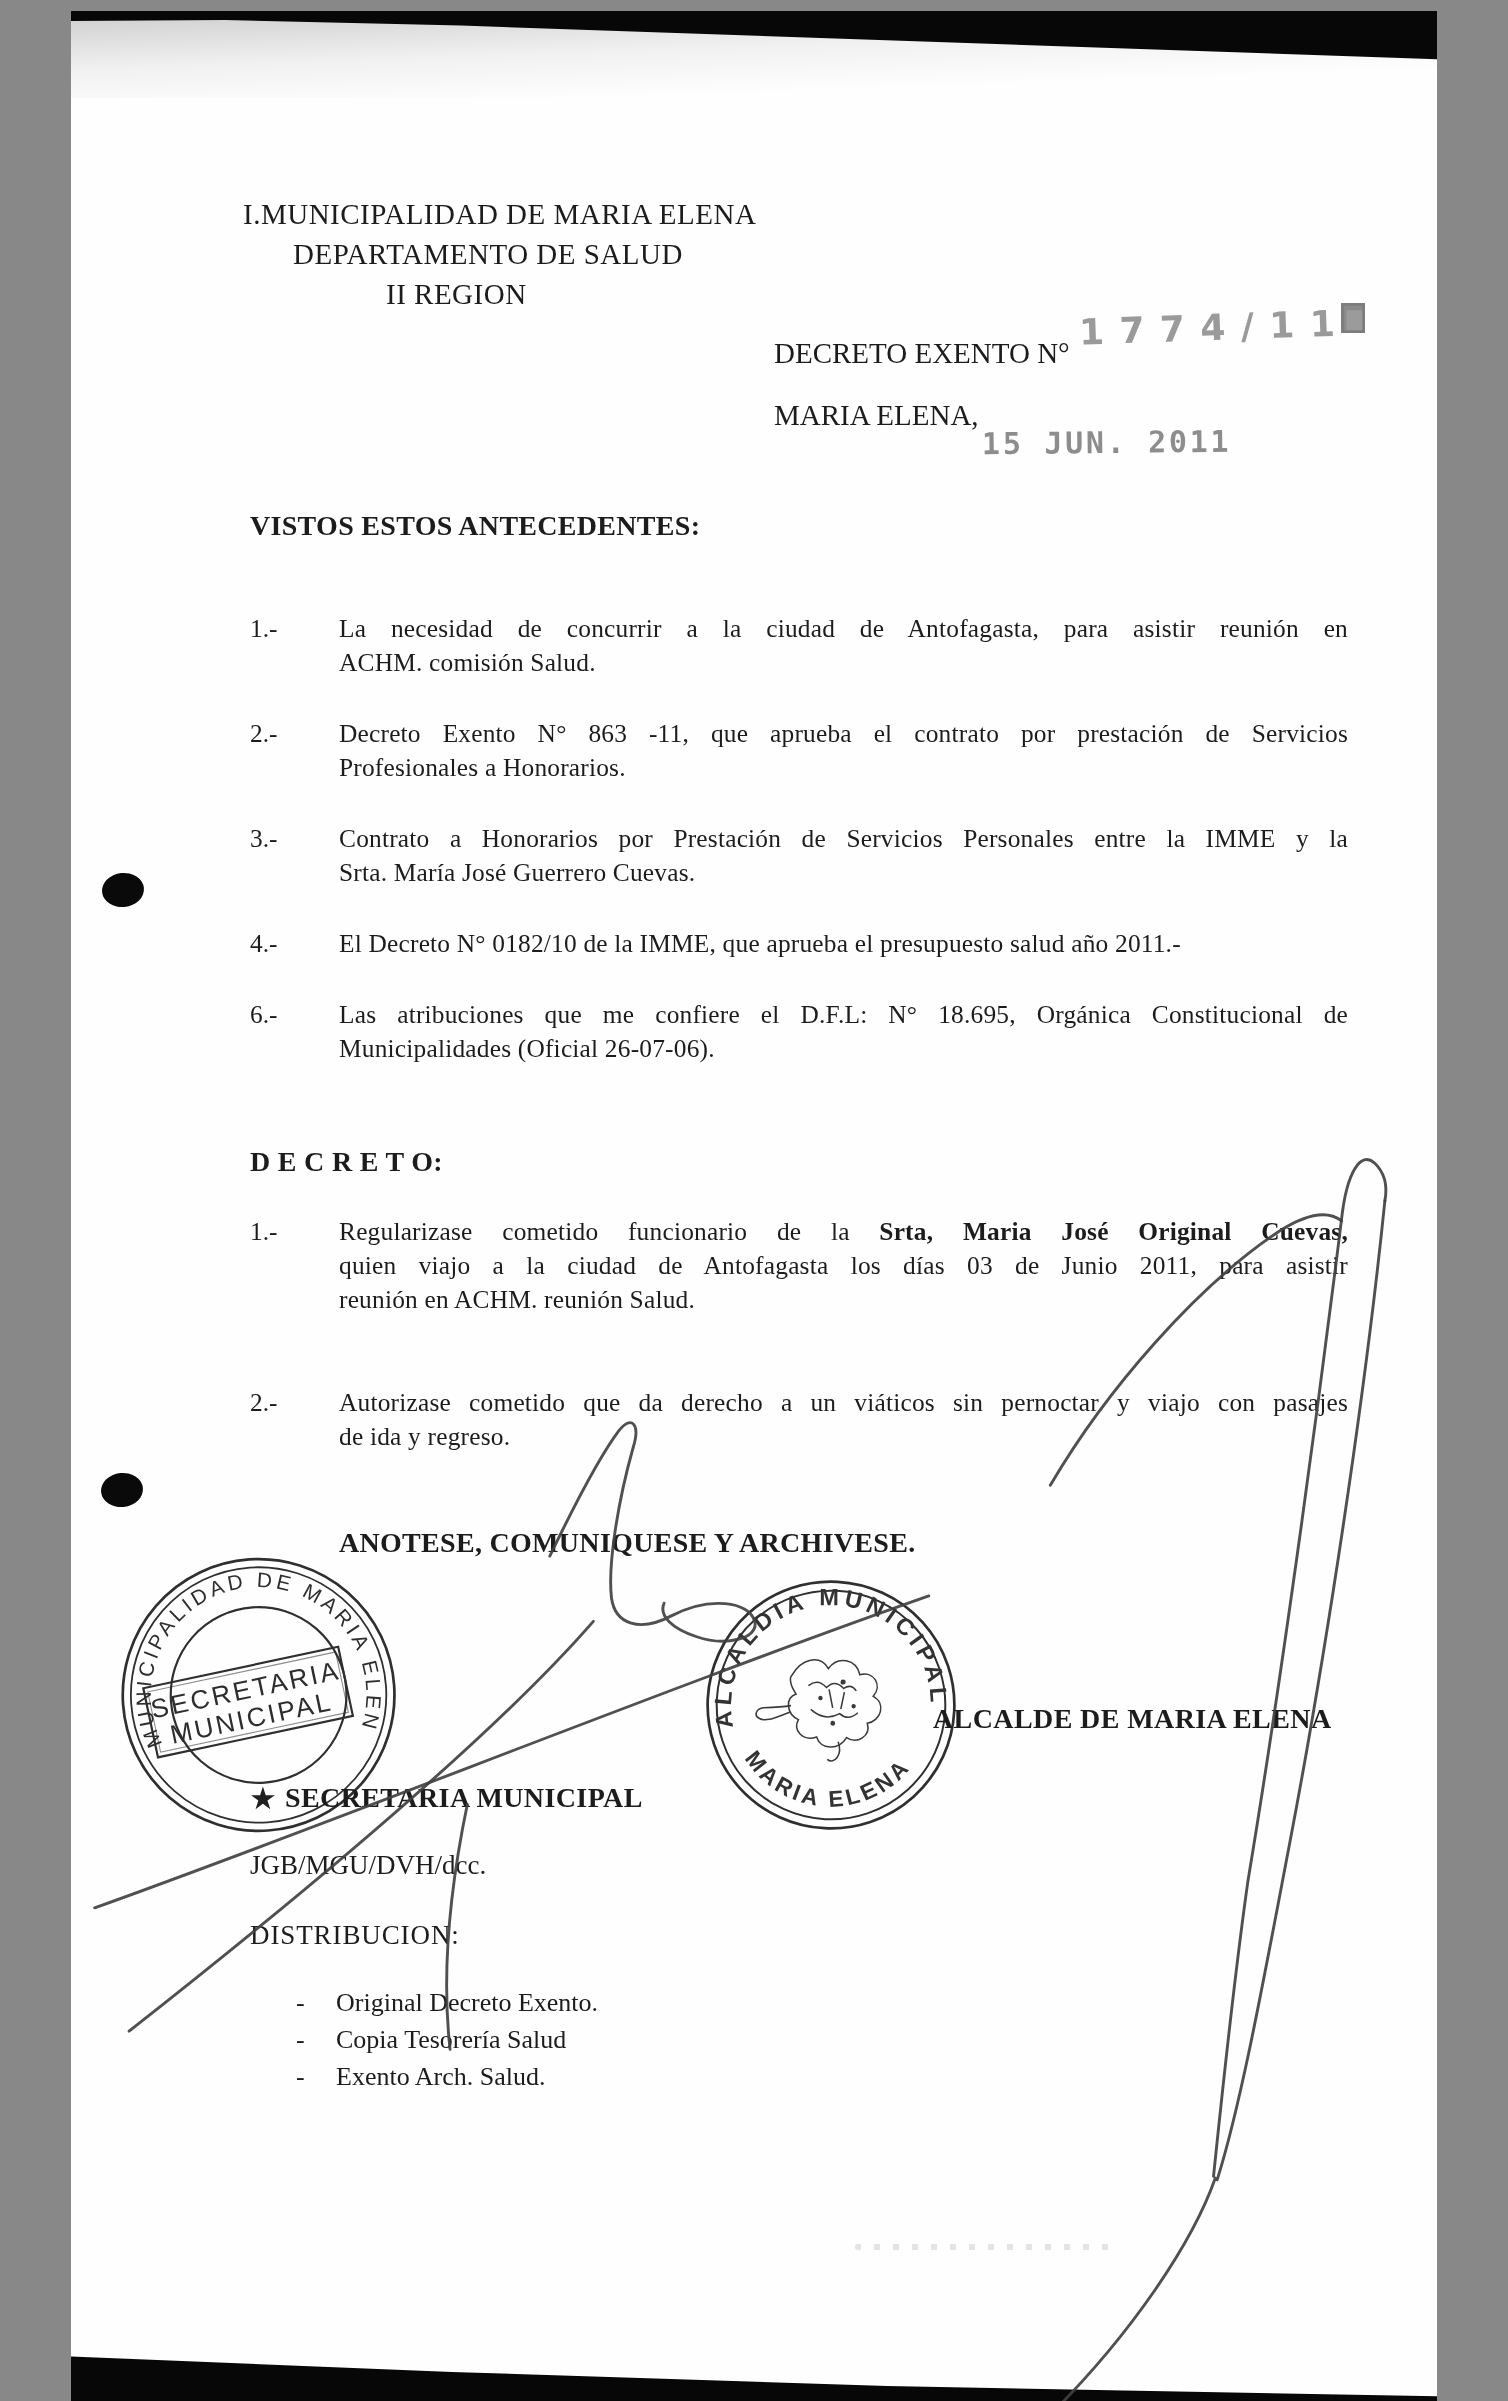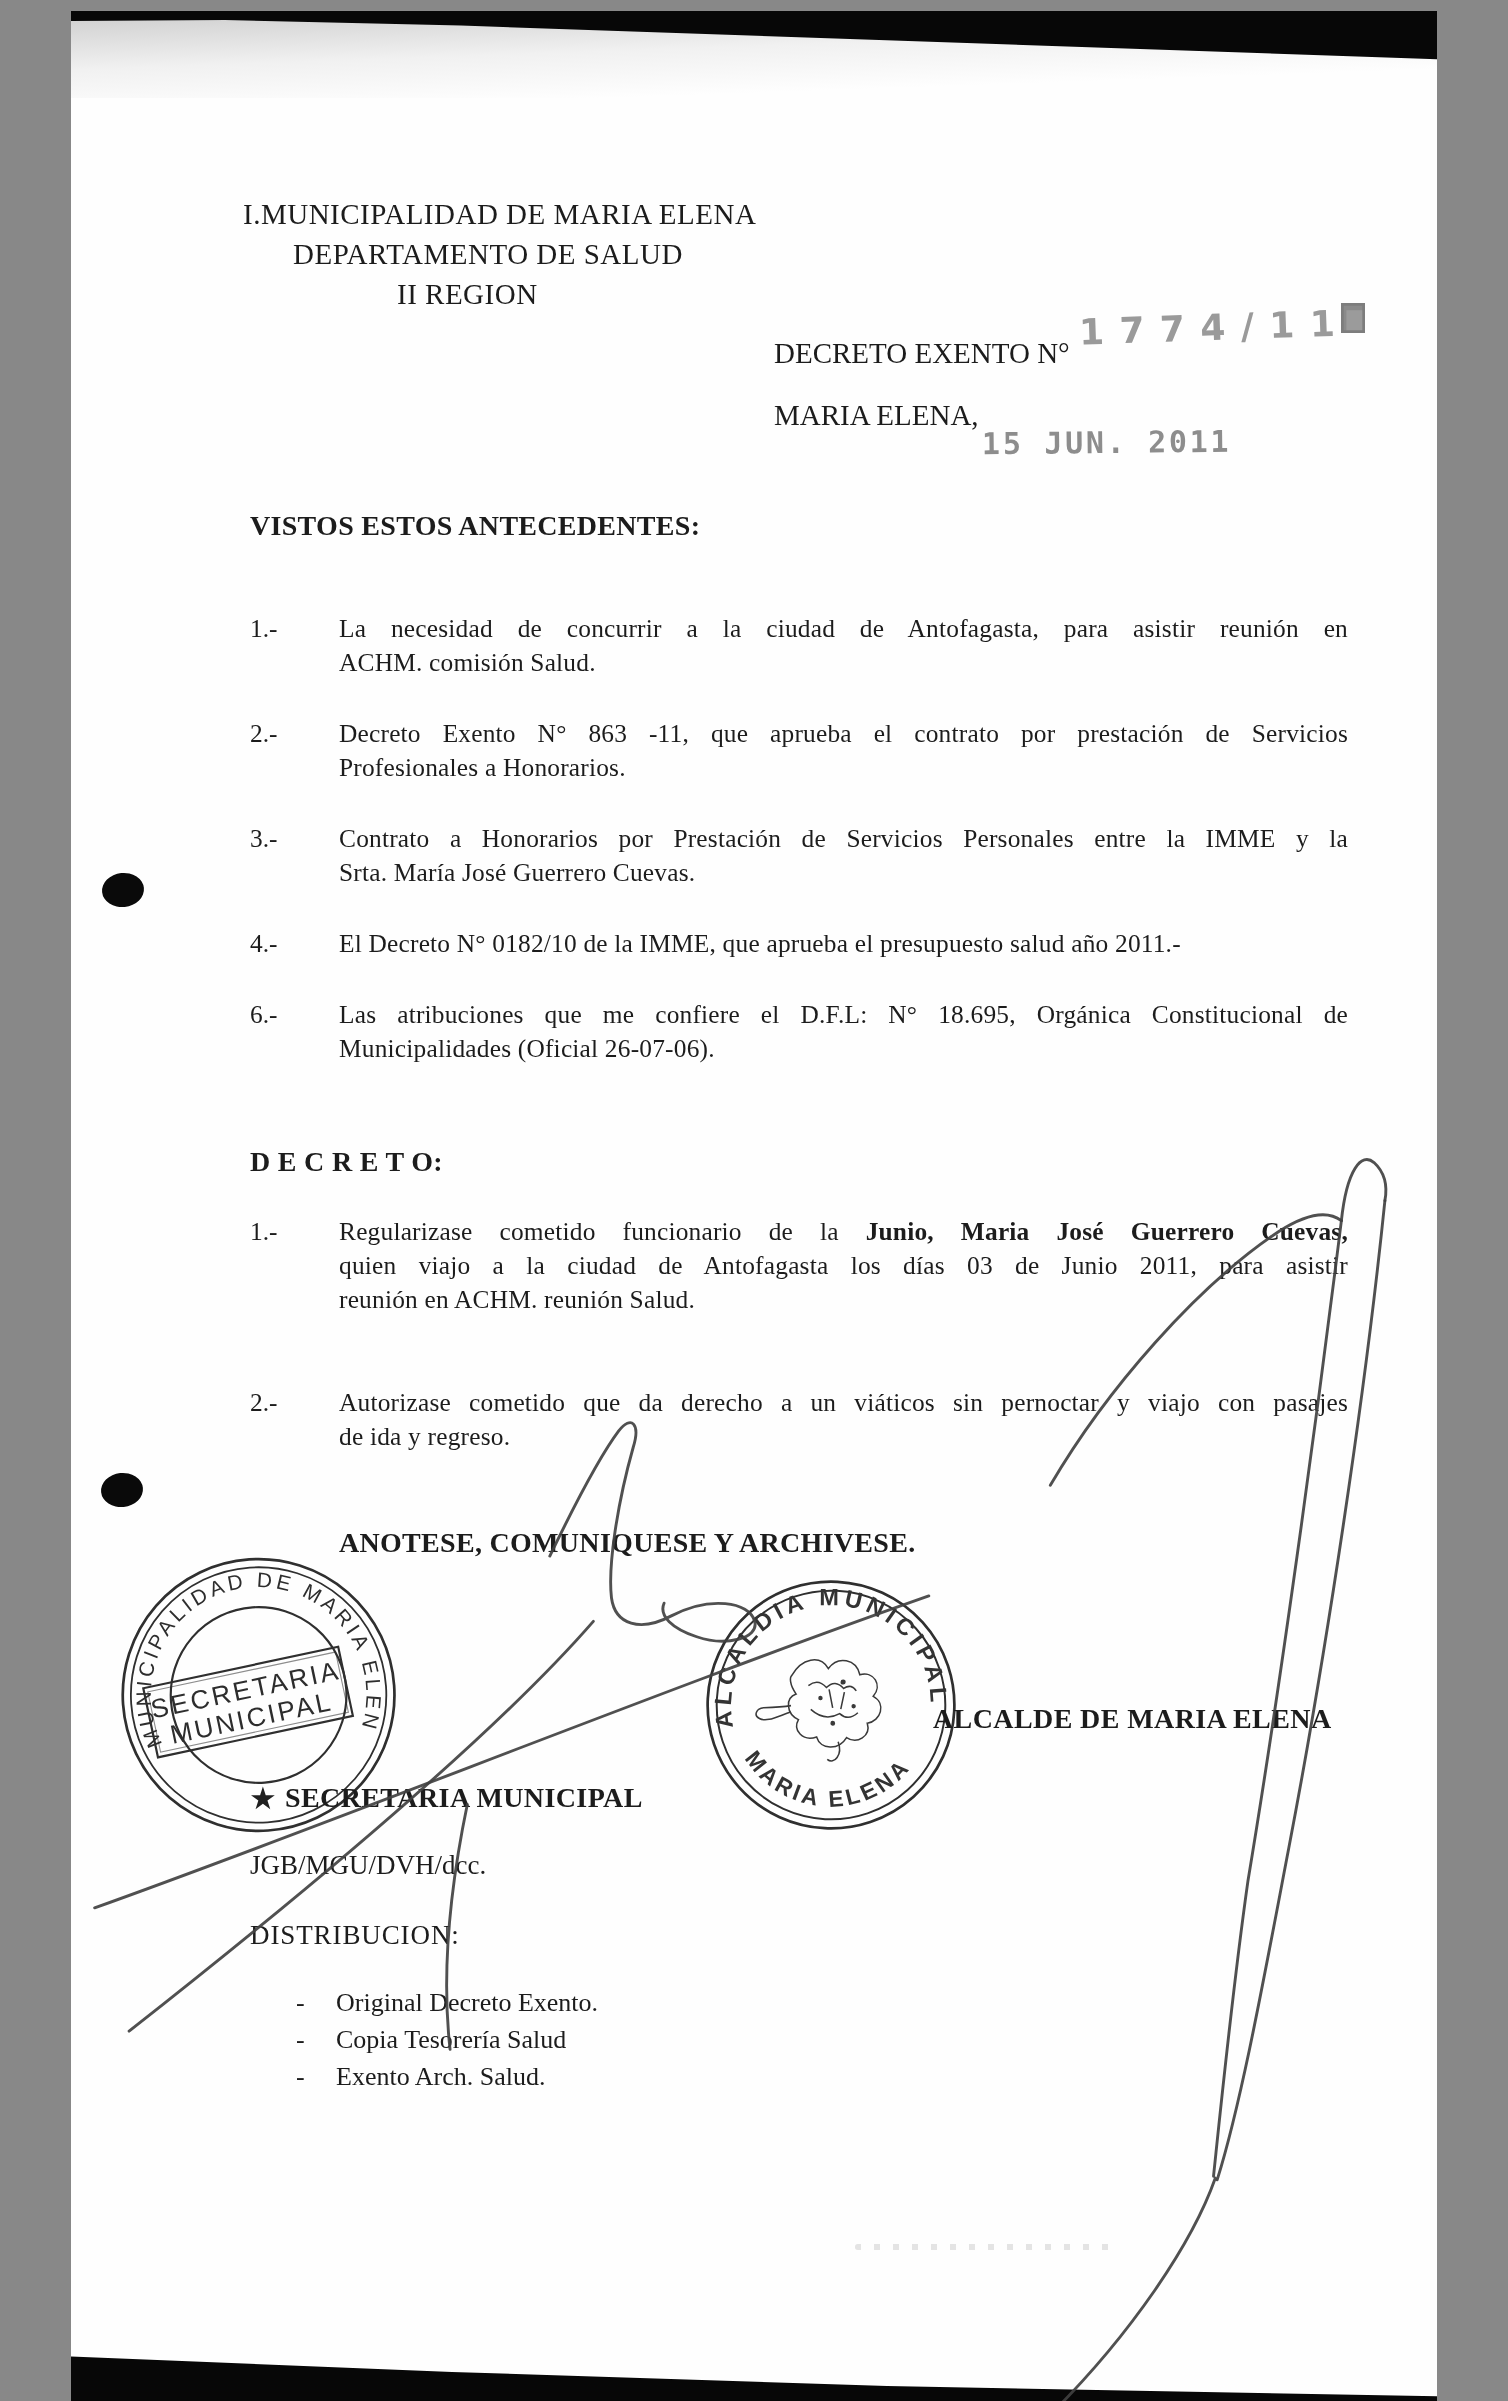--- a/index.html
+++ b/index.html
@@ -57,21 +57,21 @@
 
   <div class="abs scan-top-smudge"></div>
   <div class="abs scan-top"></div>
   <div class="abs scan-bottom"></div>
   <div class="abs hole" style="left:31px;top:862px;"></div>
   <div class="abs hole" style="left:30px;top:1462px;"></div>
   <div class="abs faint-artifact"></div>
 
   <div class="abs hdr" style="left:172px;top:187px;">I.MUNICIPALIDAD DE MARIA ELENA</div>
   <div class="abs hdr" style="left:222px;top:227px;">DEPARTAMENTO DE SALUD</div>
-  <div class="abs hdr" style="left:326px;top:267px;text-align:center;">II REGION</div>
+  <div class="abs hdr" style="left:315px;top:267px;text-align:center;">II REGION</div>
 
   <div class="abs lbl" style="left:703px;top:326px;text-align:right;">DECRETO EXENTO N°</div>
   <div class="abs stamp-num" style="left:1008px;top:296px;">1774/11</div>
   <div class="abs stamp-sq" style="left:1270px;top:292px;"></div>
   <div class="abs lbl" style="left:703px;top:388px;">MARIA ELENA,</div>
   <div class="abs stamp-date" style="left:911px;top:414px;">15 JUN. 2011</div>
 
   <div class="abs h-bold" style="left:179px;top:499px;">VISTOS ESTOS ANTECEDENTES:</div>
   <div class="abs list" id="vistos-list" style="left:179px;top:600px;">
       <div class="num-item">
@@ -108,21 +108,21 @@
           <div class="tl"><span>Municipalidades (Oficial 26-07-06).</span></div>
         </div>
       </div>
     </div>
 
   <div class="abs h-bold" style="left:179px;top:1135px;">D E C R E T O:</div>
   <div class="abs list dlist" id="decreto-list" style="left:179px;top:1203px;">
       <div class="num-item">
         <span class="num">1.-</span>
         <div class="item-body">
-          <div class="tl j"><span>Regularizase cometido funcionario de la </span><span class="b">Junio, Maria José Guerrero Cuevas,</span></div>
+          <div class="tl j"><span>Regularizase cometido funcionario de la </span><span class="b">Srta, Maria José Original Cuevas,</span></div>
           <div class="tl j"><span>quien viajo a la ciudad de Antofagasta los días 03 de Junio 2011, para asistir</span></div>
           <div class="tl"><span>reunión en ACHM. reunión Salud.</span></div>
         </div>
       </div>
       <div class="num-item">
         <span class="num">2.-</span>
         <div class="item-body">
           <div class="tl j"><span>Autorizase cometido que da derecho a un viáticos sin pernoctar y viajo con pasajes</span></div>
           <div class="tl"><span>de ida y regreso.</span></div>
         </div>

